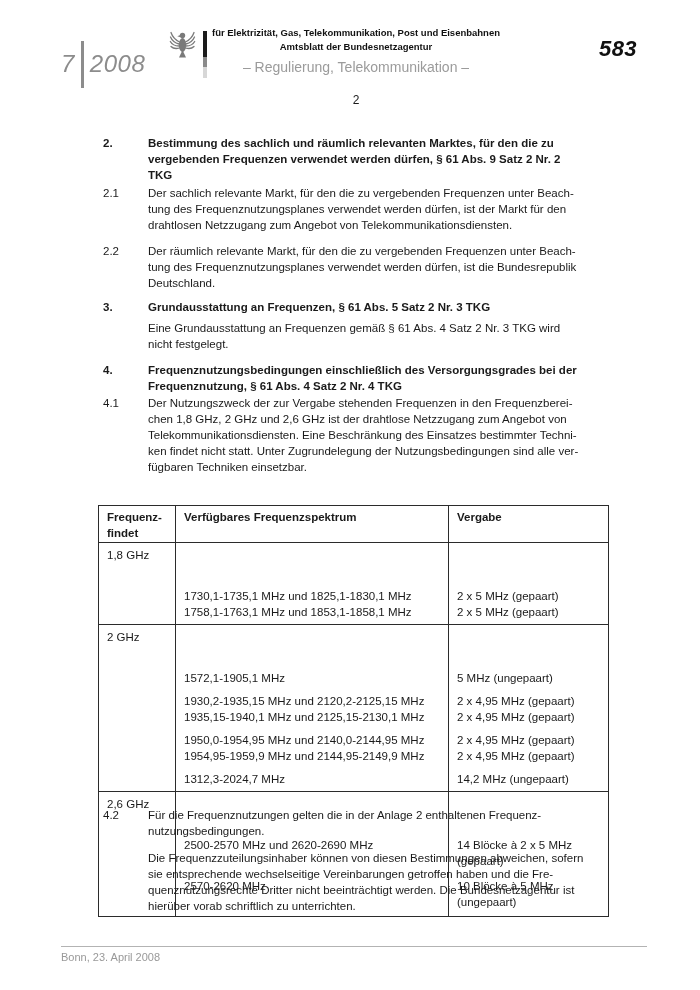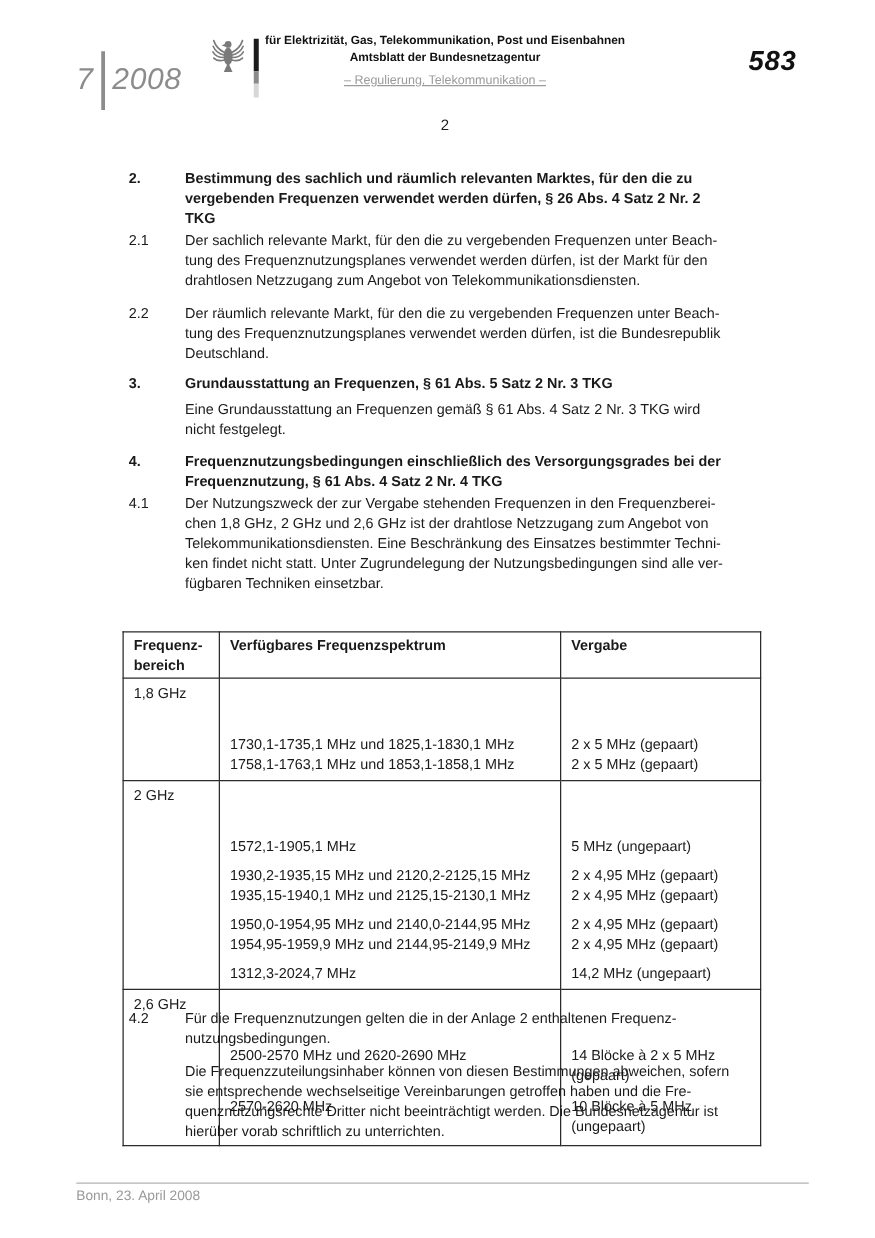--- a/index.html
+++ b/index.html
@@ -15,21 +15,21 @@
     color:#8c8c8c; font-style:italic; font-size:24px; letter-spacing:0.5px;
   }
   .issue .vline { width:3px; height:47px; background:#8c8c8c; }
   .eagle { position:absolute; left:169px; top:29px; width:27px; height:30px; }
   .flagbar { position:absolute; left:203px; top:31px; width:4px; height:47px; }
   .flagbar .f1 { height:26px; background:#1b1b1b; }
   .flagbar .f2 { height:10px; background:#8a8a8a; }
   .flagbar .f3 { height:11px; background:#d7d7d7; }
   .masthead { position:absolute; left:106px; width:500px; top:26px; text-align:center; }
   .masthead .mh { font-weight:bold; font-size:9.5px; line-height:14px; color:#111; }
-  .masthead .sub { margin-top:5px; font-size:10px; color:#9b9b9b;text-decoration:underline; }
+  .masthead .sub { margin-top:5px; font-size:14px; color:#9b9b9b; }
   .badge { position:absolute; left:590px; width:56px; top:36px; text-align:center;
            font-size:22px; font-weight:bold; font-style:italic; color:#111; letter-spacing:0.5px; }
   .pageno { position:absolute; left:106px; width:500px; top:93px; text-align:center; font-size:12px; }
   
   .sec { position:absolute; left:103px; width:510px; font-size:11.5px; line-height:16px; }
   .sec .num { position:absolute; left:0; top:0; }
   .sec .txt { margin-left:45px; width:495px; white-space:pre-line; }
   .sec.bold .num, .sec.bold .txt { font-weight:bold; }
   
   table.ftable {
@@ -87,21 +87,21 @@
     <div class="sub">– Regulierung, Telekommunikation –</div>
   </div>
 
   <div class="badge">583</div>
 
   <div class="pageno">2</div>
 
   <div class="sec bold" style="top:135px">
     <span class="num">2.</span>
     <div class="txt">Bestimmung des sachlich und räumlich relevanten Marktes, für den die zu
-vergebenden Frequenzen verwendet werden dürfen, § 26 Abs. 4 Satz 2 Nr. 2
+vergebenden Frequenzen verwendet werden dürfen, § 61 Abs. 9 Satz 2 Nr. 2
 TKG</div>
   </div>
 
   <div class="sec" style="top:185px">
     <span class="num">2.1</span>
     <div class="txt">Der sachlich relevante Markt, für den die zu vergebenden Frequenzen unter Beach-
 tung des Frequenznutzungsplanes verwendet werden dürfen, ist der Markt für den
 drahtlosen Netzzugang zum Angebot von Telekommunikationsdiensten.</div>
   </div>
 
@@ -141,21 +141,21 @@
 
   <table class="ftable">
     <colgroup>
         <col style="width:77px">
         <col style="width:273px">
         <col>
       </colgroup>
     <tbody>
         <tr>
       <th>Frequenz-
-bereich</th>
+findet</th>
       <th>Verfügbares Frequenzspektrum</th>
       <th>Vergabe</th>
     </tr>
     <tr>
       <td>1,8 GHz</td>
       <td>
         <div class="tgroup">1730,1-1735,1 MHz und 1825,1-1830,1 MHz
 1758,1-1763,1 MHz und 1853,1-1858,1 MHz</div>
       </td>
       <td>

